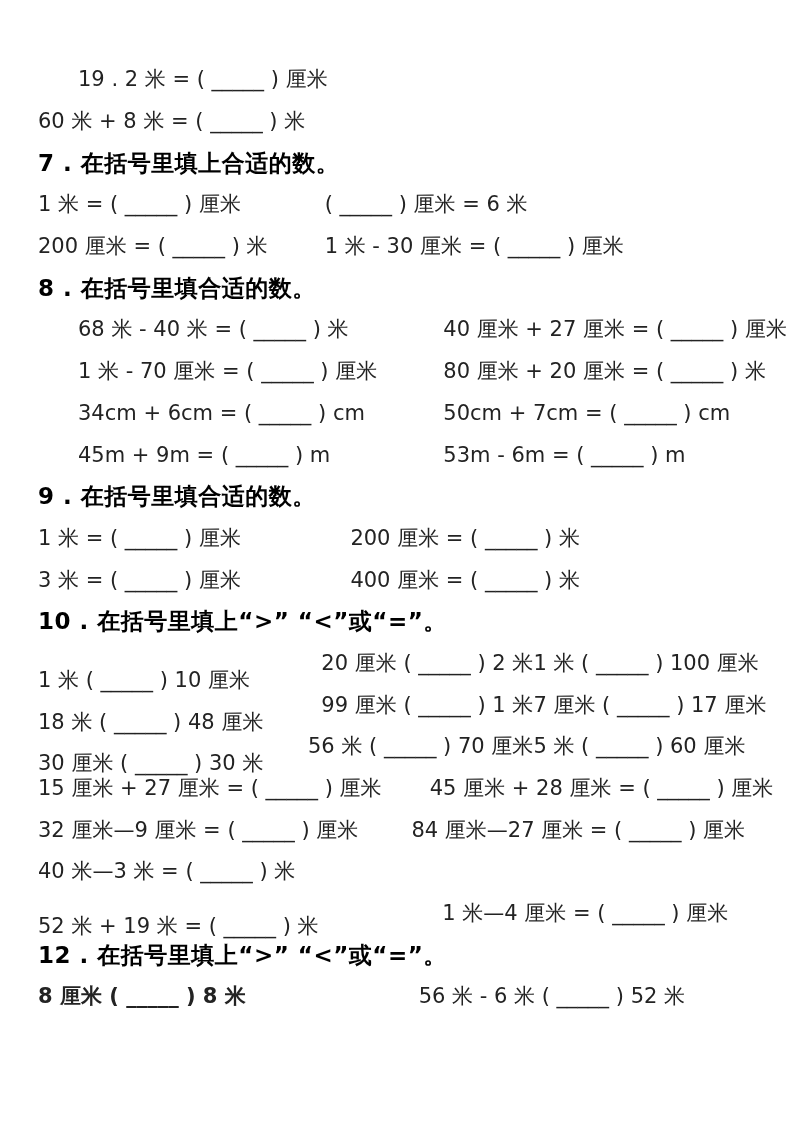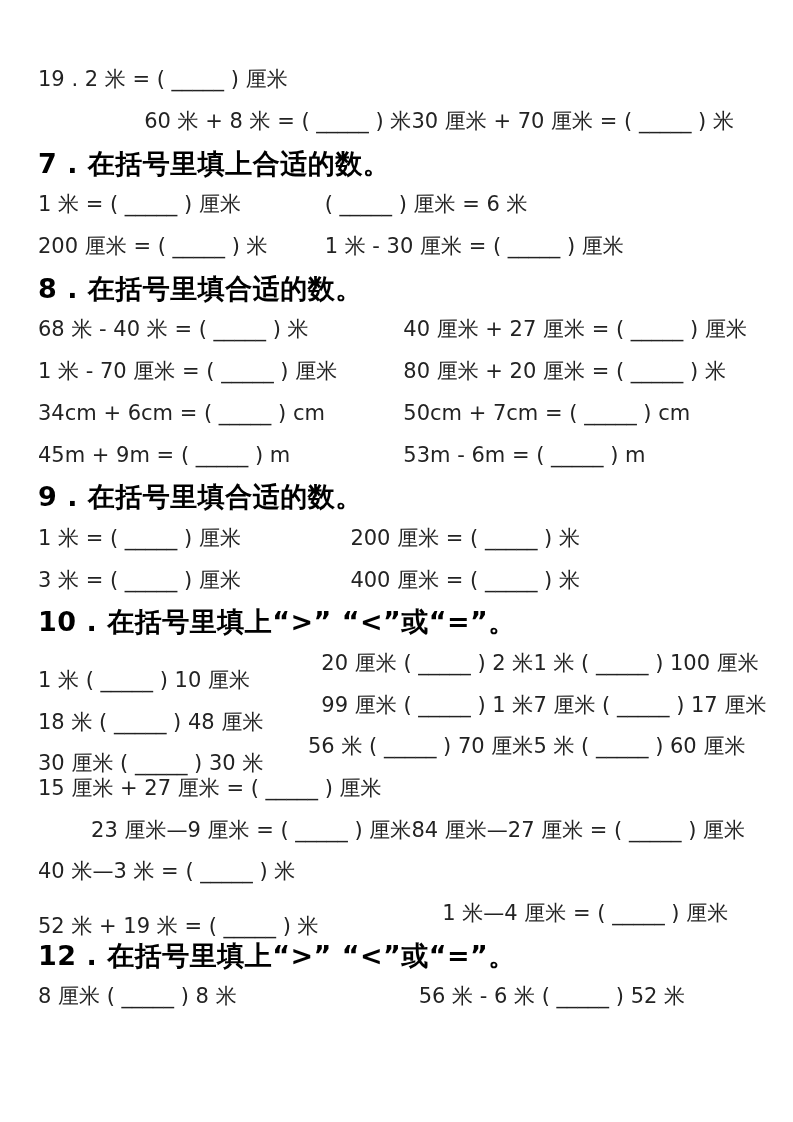--- a/index.html
+++ b/index.html
@@ -30,47 +30,46 @@
     white-space: nowrap;
   }
   .row .item {
     display: block;
     flex: 0 0 auto;
   }
   .row .item.rest { flex: 1 1 auto; }
   .heading-row .htext {
     font-weight: bold;
     color: #000000;
-    font-size: 27px;
+    font-size: 23px;
     letter-spacing: 0.5px;
   }
   
   .w39 { width: 39%; }
   .w42 { width: 42.5%; }
-  .w50 { width: 49.7%; }
-  .w51 { width: 50.8%; text-align: right; }
-  .w52 { width: 51.8%; }
+  .w50 { width: 49.7%; margin-left: 40px; }
+  .w51 { width: 50.8%; }
+  .w52 { width: 51.8%; font-weight: bold; }
   .w53 { width: 53.3%; }
   .w55 { width: 55%; margin-top: 26px; }
   
   .t1 { width: 33.2%; margin-top: 34px; }
   .t2 { width: 34.2%; text-align: right; }
 </style>
 </head>
 <body>
 
 <div class="page">
 
   <div class="row">
     <span class="item w50">19 . 2 米 = ( _____ ) 厘米</span>
   </div>
 
   <div class="row">
     <span class="item w51">60 米 + 8 米 = ( _____ ) 米</span>
-    <span class="item rest">30 厘米 + 70 厘米 = ( _____ ) 米</span>
   </div>
 
   <div class="row heading-row">
     <span class="htext">7 . 在括号里填上合适的数。</span>
   </div>
 
   <div class="row">
     <span class="item w39">1 米 = ( _____ ) 厘米</span>
     <span class="item rest">( _____ ) 厘米 = 6 米</span>
   </div>
@@ -136,24 +135,25 @@
 
   <div class="row">
     <span class="item t1">30 厘米 ( _____ ) 30 米</span>
     <span class="item t2">56 米 ( _____ ) 70 厘米</span>
     <span class="item rest">5 米 ( _____ ) 60 厘米</span>
   </div>
 
 
   <div class="row">
     <span class="item w53">15 厘米 + 27 厘米 = ( _____ ) 厘米</span>
+    <span class="item rest">45 厘米 + 28 厘米 = ( _____ ) 厘米</span>
   </div>
 
   <div class="row">
-    <span class="item w51">23 厘米—9 厘米 = ( _____ ) 厘米</span>
+    <span class="item w51">32 厘米—9 厘米 = ( _____ ) 厘米</span>
     <span class="item rest">84 厘米—27 厘米 = ( _____ ) 厘米</span>
   </div>
 
   <div class="row">
     <span class="item rest">40 米—3 米 = ( _____ ) 米</span>
   </div>
 
   <div class="row">
     <span class="item w55">52 米 + 19 米 = ( _____ )  米</span>
     <span class="item rest">1 米—4 厘米 = ( _____ ) 厘米</span>

